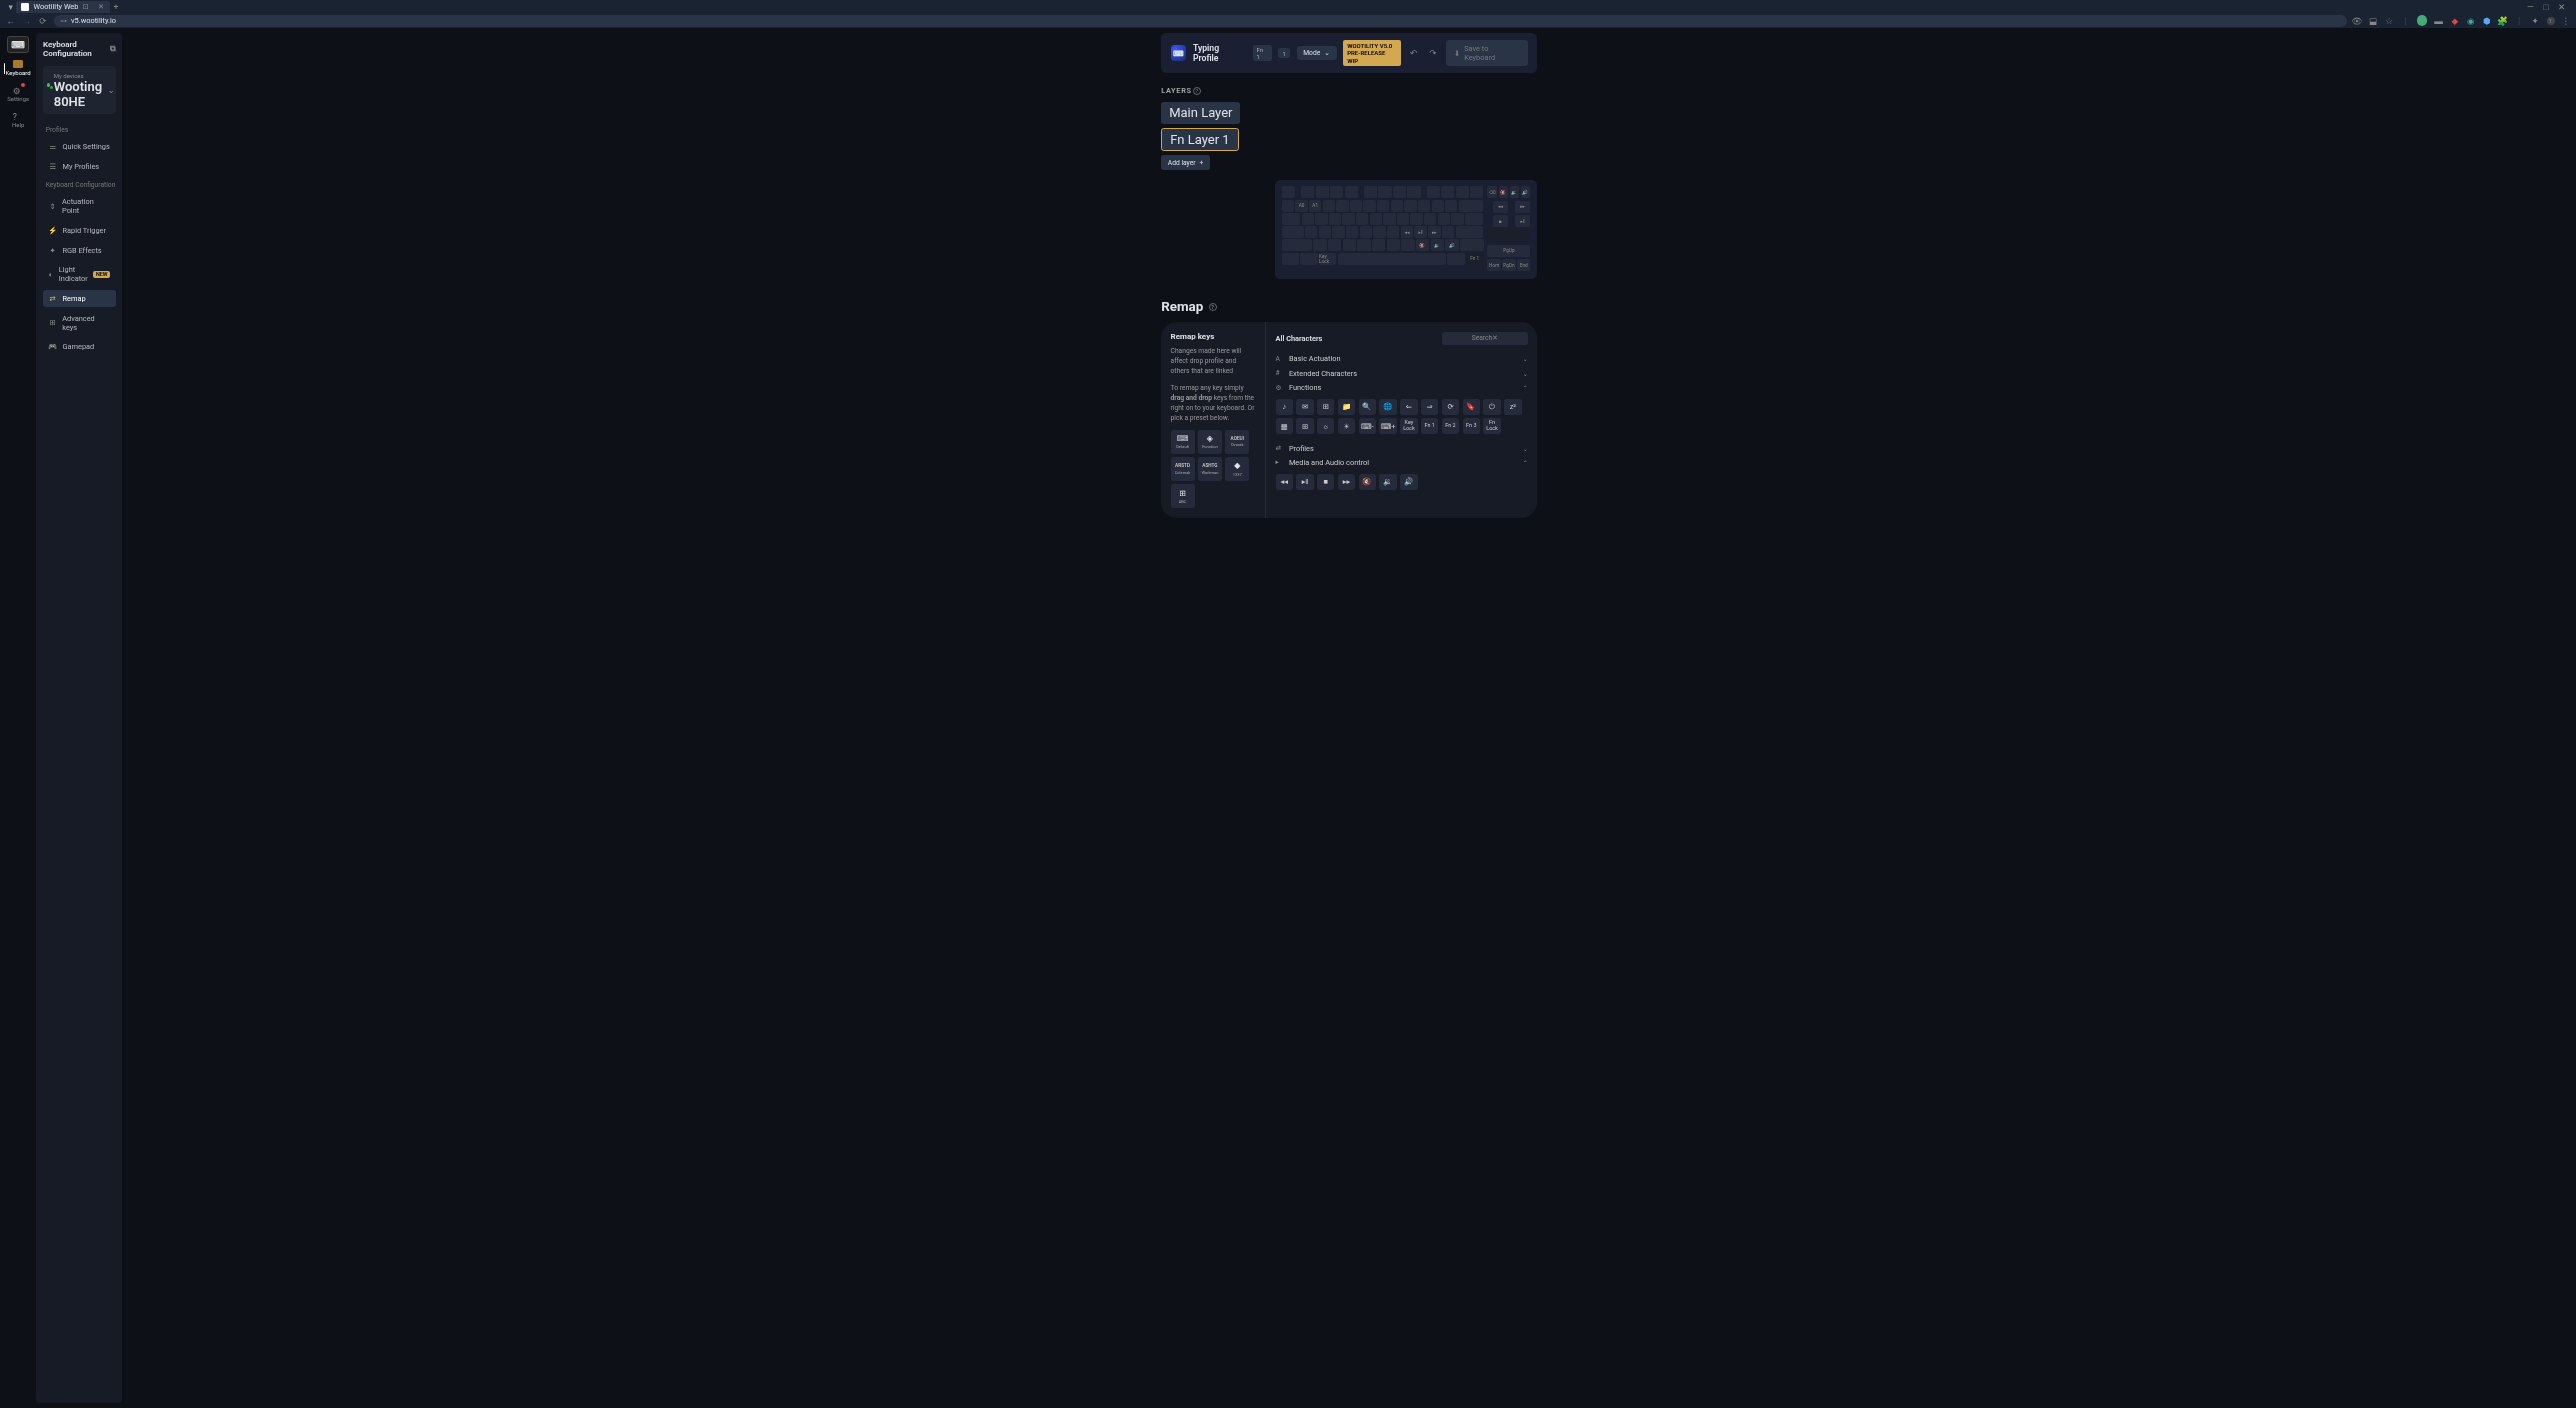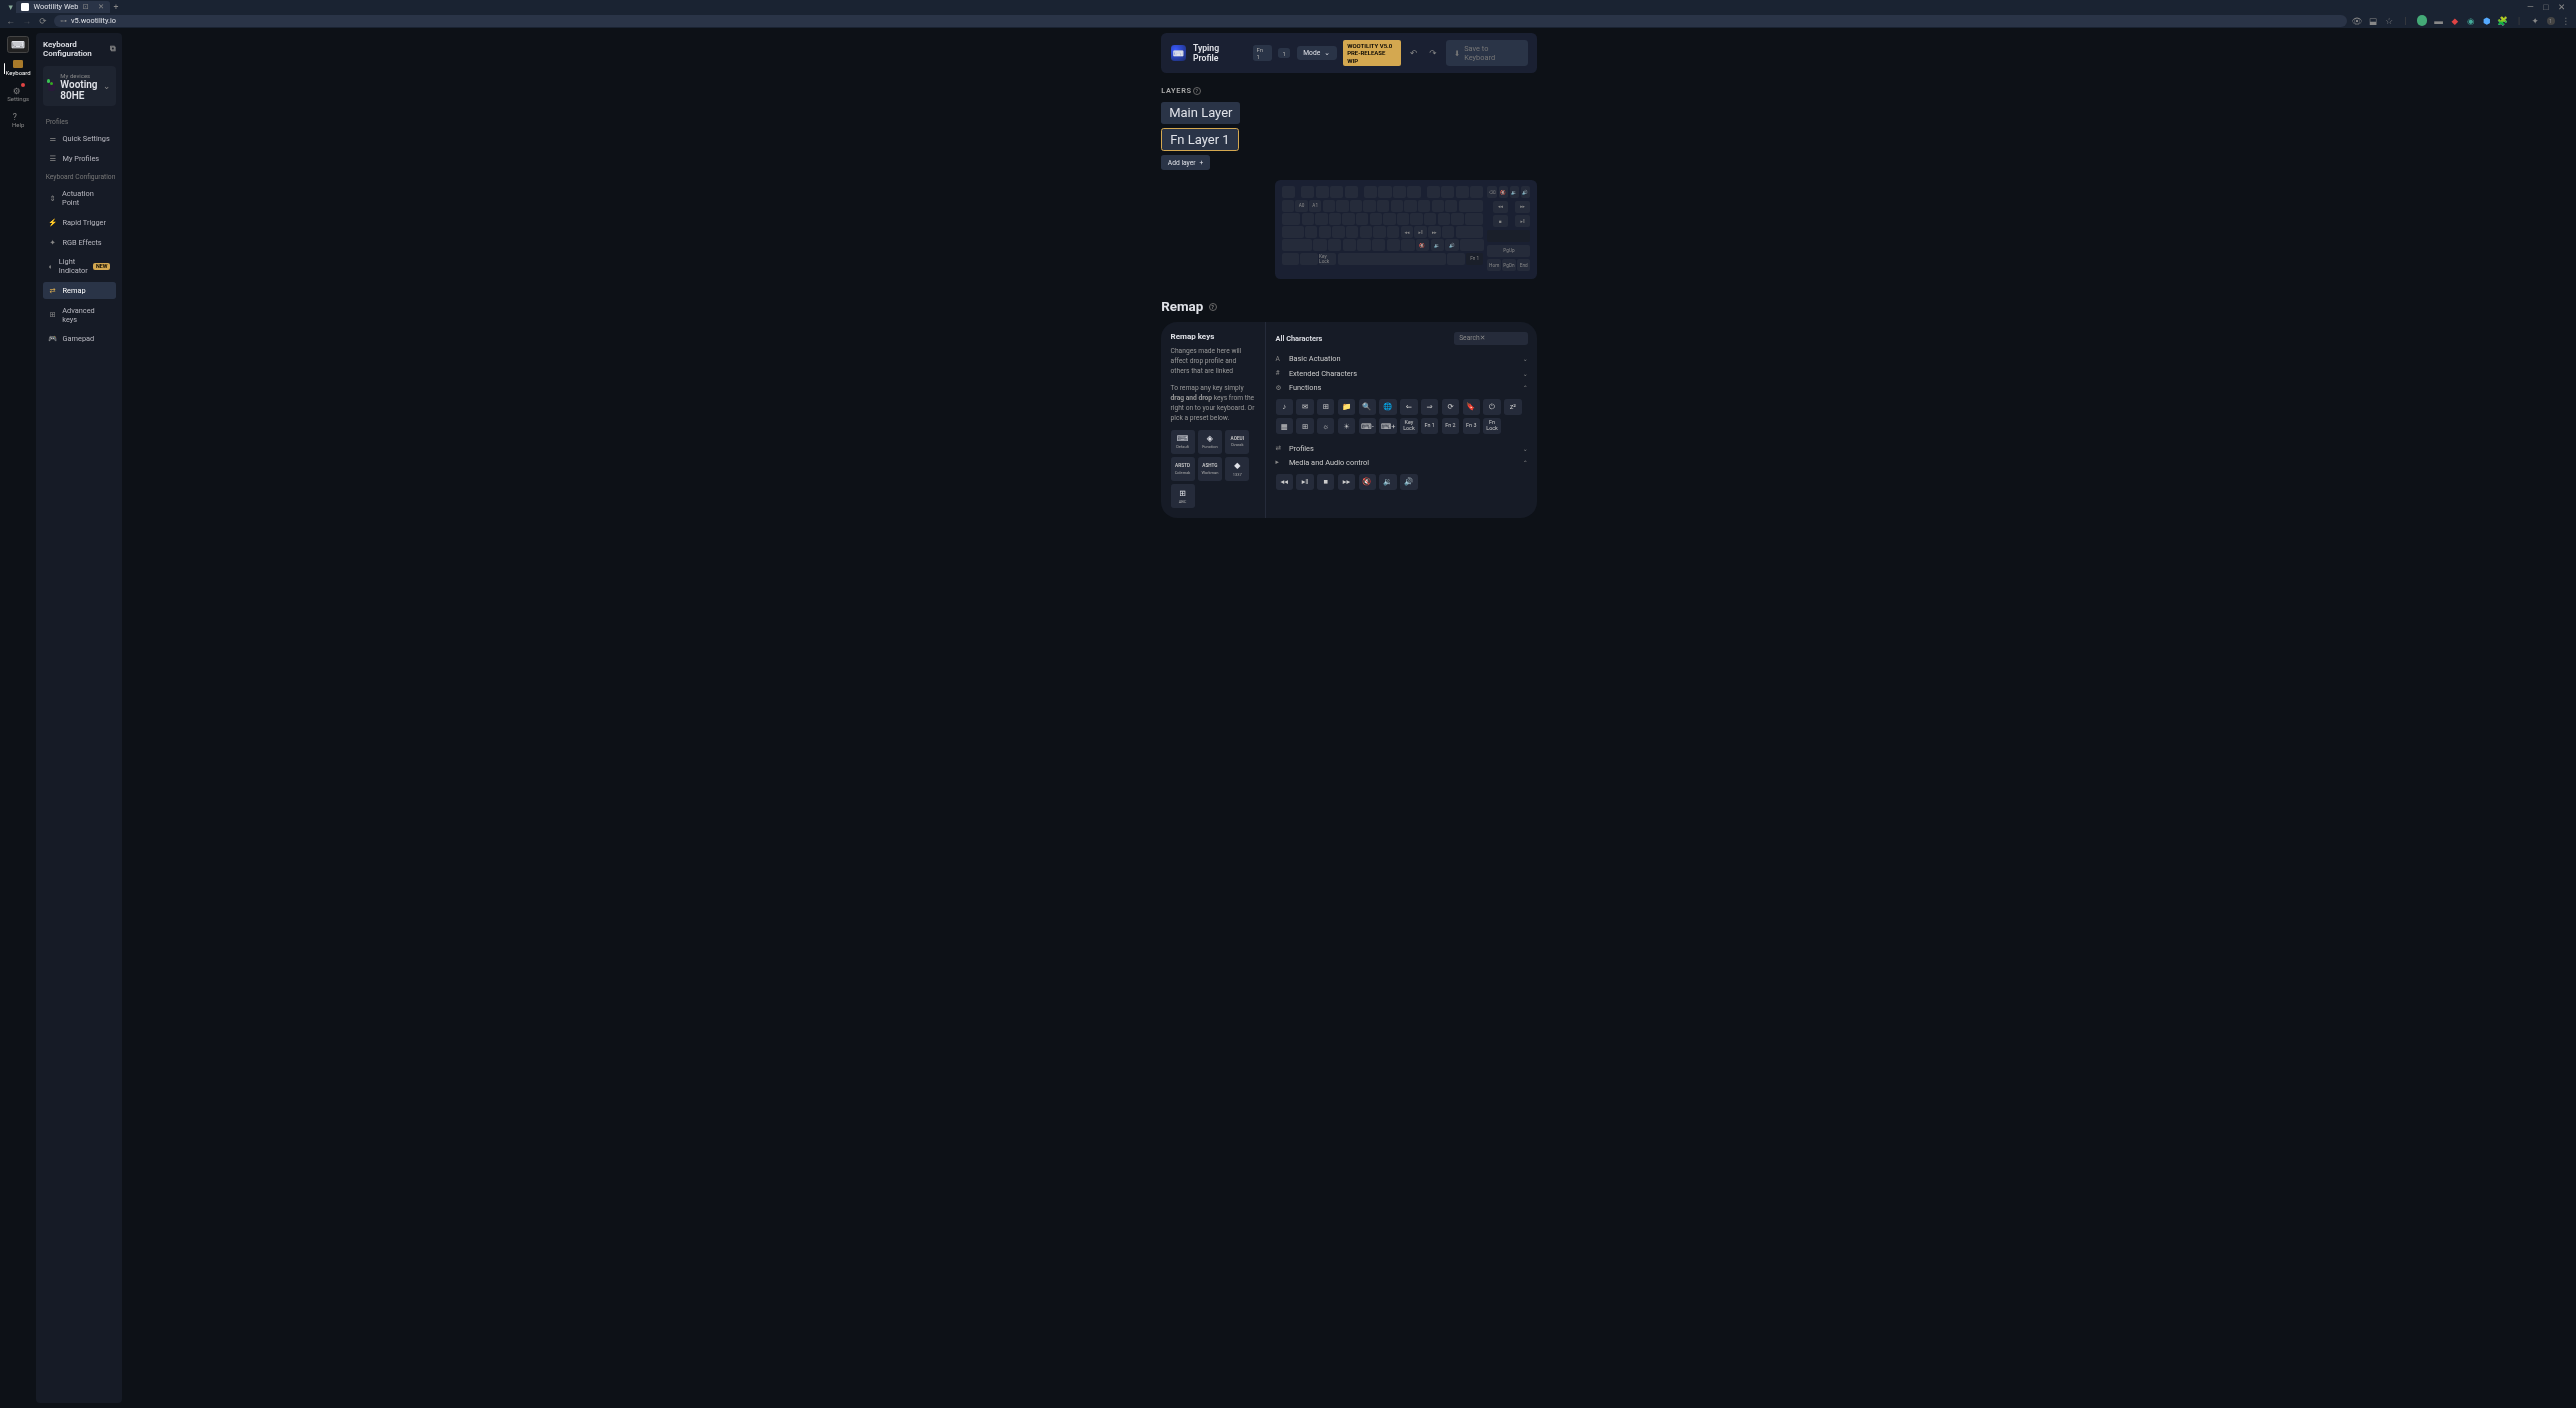--- a/index.html
+++ b/index.html
@@ -40,21 +40,21 @@
     
     .sidebar { width: 86px; background: #161b26; border-radius: 4px; padding: 6.7px; display: flex; flex-direction: column; gap: 2.7px; }
     .sidebar-header { display: flex; align-items: center; justify-content: space-between; font-weight: 600; font-size: 8px; margin-bottom: 5.4px; }
     .copy-ic { color: #888; font-size: 8px; }
     .device-card { background: #1e2430; border-radius: 4px; padding: 5.4px; display: flex; align-items: center; gap: 5.4px; margin-bottom: 5.4px; }
     .device-thumb { width: 14.8px; height: 10.7px; background: #2a1a3a; border-radius: 2px; position: relative; }
     .device-thumb::after { content: ''; position: absolute; top: 1.3px; left: 1.3px; width: 3.4px; height: 3.4px; background: #3a2; border-radius: 50%; }
     .device-thumb .status-dot { position: absolute; top: -1.3px; left: -1.3px; width: 3.4px; height: 3.4px; background: #3ac254; border-radius: 50%; }
     .device-info { flex: 1; display: flex; flex-direction: column; }
     .device-sub { font-size: 6px; color: #888; }
-    .device-name { font-size: 10px; font-weight: 600; }
+    .device-name { font-size: 13px; font-weight: 600; }
     .device-chev { color: #888; }
     .sb-section { font-size: 6.7px; color: #777; margin: 4px 0 1.3px 2.7px; }
     .sb-item { display: flex; align-items: center; gap: 5.4px; padding: 4px 5.4px; border-radius: 2.7px; font-size: 7.4px; color: #b8b8c0; }
     .sb-item.active { background: #2a3447; color: #fff; }
     .sb-icon { width: 8.7px; height: 8.7px; display: flex; align-items: center; justify-content: center; color: #888; font-size: 7.4px; }
     .sb-item.active .sb-icon { color: #d4a850; }
     .new-badge { background: #d4a850; color: #000; font-size: 5.4px; padding: 0.7px 2.7px; border-radius: 2px; font-weight: 600; }
     
     
     .main { flex: 1; display: flex; flex-direction: column; padding: 0 13.4px; overflow-y: auto; }
@@ -103,21 +103,21 @@
     .remap-heading { font-size: 8px; font-weight: 700; margin-bottom: 5.4px; }
     .remap-desc { font-size: 6.7px; color: #999; line-height: 1.5; margin-bottom: 6.7px; }
     .preset-grid { display: flex; flex-wrap: wrap; gap: 3.4px; }
     .preset { background: #252b3a; width: 24px; height: 24px; border-radius: 2.7px; display: flex; flex-direction: column; align-items: center; justify-content: center; gap: 1.3px; }
     .preset-ic { font-size: 8px; }
     .preset-lbl { font-size: 4px; color: #aaa; }
     .preset .alt-lbl { font-size: 4.7px; font-weight: 600; color: #ccc; }
     
     .all-chars-header { display: flex; align-items: center; justify-content: space-between; margin-bottom: 6.7px; }
     .all-chars-title { font-size: 7.4px; font-weight: 600; }
-    .search-box { background: #252b3a; border-radius: 2.7px; padding: 2.7px 5.4px; font-size: 6.7px; color: #888; width: 74px; display: flex; align-items: center; justify-content: flex-start; }
+    .search-box { background: #252b3a; border-radius: 2.7px; padding: 2.7px 5.4px; font-size: 6.7px; color: #888; width: 86px; display: flex; align-items: center; justify-content: center; }
     .cat-row { display: flex; align-items: center; gap: 5.4px; padding: 2.7px 0; font-size: 7.4px; color: #ccc; }
     .cat-ic { width: 8px; font-size: 6.7px; color: #888; }
     .cat-chev { margin-left: auto; color: #888; font-size: 6px; }
     .fn-grid { display: flex; flex-wrap: wrap; gap: 3.4px; margin: 4px 0 6.7px; }
     .fn-key { background: #252b3a; width: 17.4px; height: 16px; border-radius: 2.7px; display: flex; align-items: center; justify-content: center; font-size: 7.4px; color: #ccc; }
     .fn-key.txt { font-size: 5.4px; text-align: center; line-height: 1.1; }
   </style>
 </head>
 <body>
 

